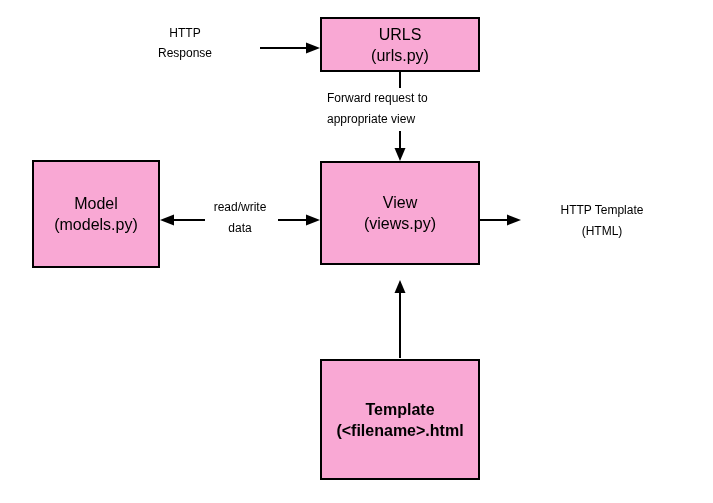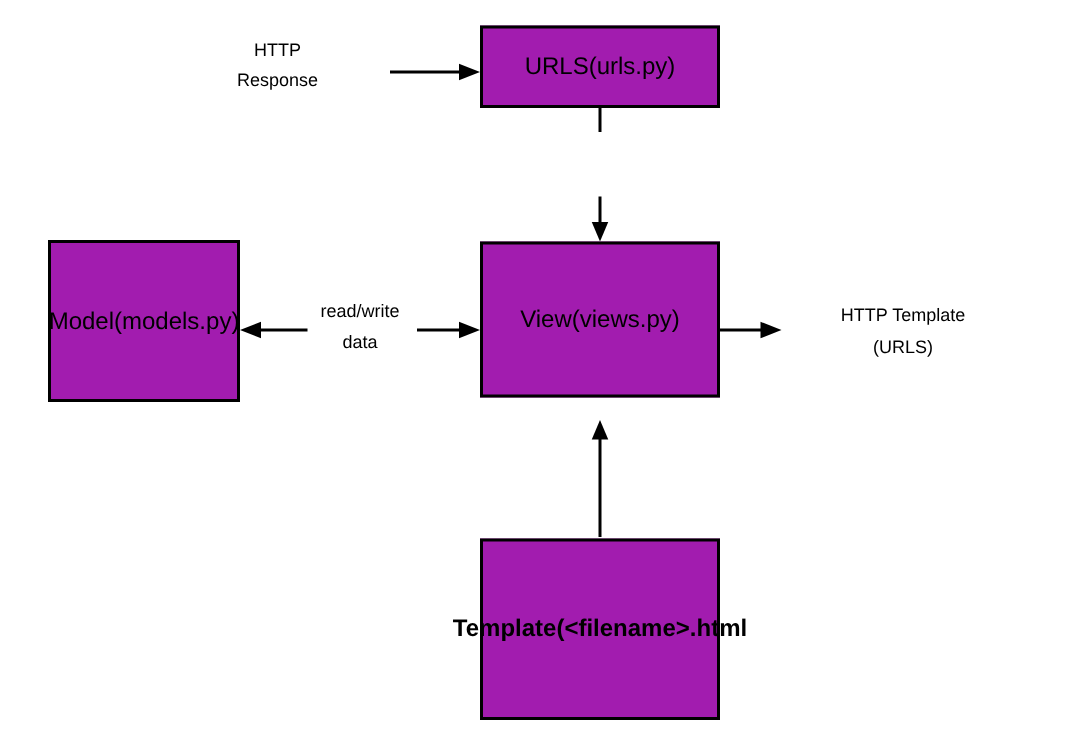--- a/index.html
+++ b/index.html
@@ -20,22 +20,23 @@
     position: absolute;
     left: 0;
     top: 0;
     width: 713px;
     height: 503px;
   }
   .node {
     position: absolute;
     box-sizing: border-box;
     border: 2px solid #000000;
-    background: #a21caf;
+    background: #f9a8d4;
     display: flex;
+    flex-direction: column;
     align-items: center;
     justify-content: center;
     text-align: center;
     font-size: 16px;
     line-height: 21px;
   }
   .label {
     position: absolute;
     font-size: 12px;
     line-height: 21px;
@@ -99,24 +100,28 @@
   <div class="node" style="left:320px; top:359px; width:160px; height:121px;font-weight:bold;">
     <div class="t">Template</div>
     <div class="t">(&lt;filename&gt;.html</div>
   </div>
 
   <div class="label center" style="left:125px; top:23px; width:120px; line-height:20px;">
     <div class="t">HTTP</div>
     <div class="t">Response</div>
   </div>
 
+  <div class="label left" style="left:327px; top:88px;">
+    <div class="t">Forward request to</div>
+    <div class="t">appropriate view</div>
+  </div>
 
   <div class="label center" style="left:190px; top:197px; width:100px;">
     <div class="t">read/write</div>
     <div class="t">data</div>
   </div>
 
   <div class="label center" style="left:522px; top:200px; width:160px;">
     <div class="t">HTTP Template</div>
-    <div class="t">(URLS)</div>
+    <div class="t">(HTML)</div>
   </div>
 
 </div>
 
 </body></html>

